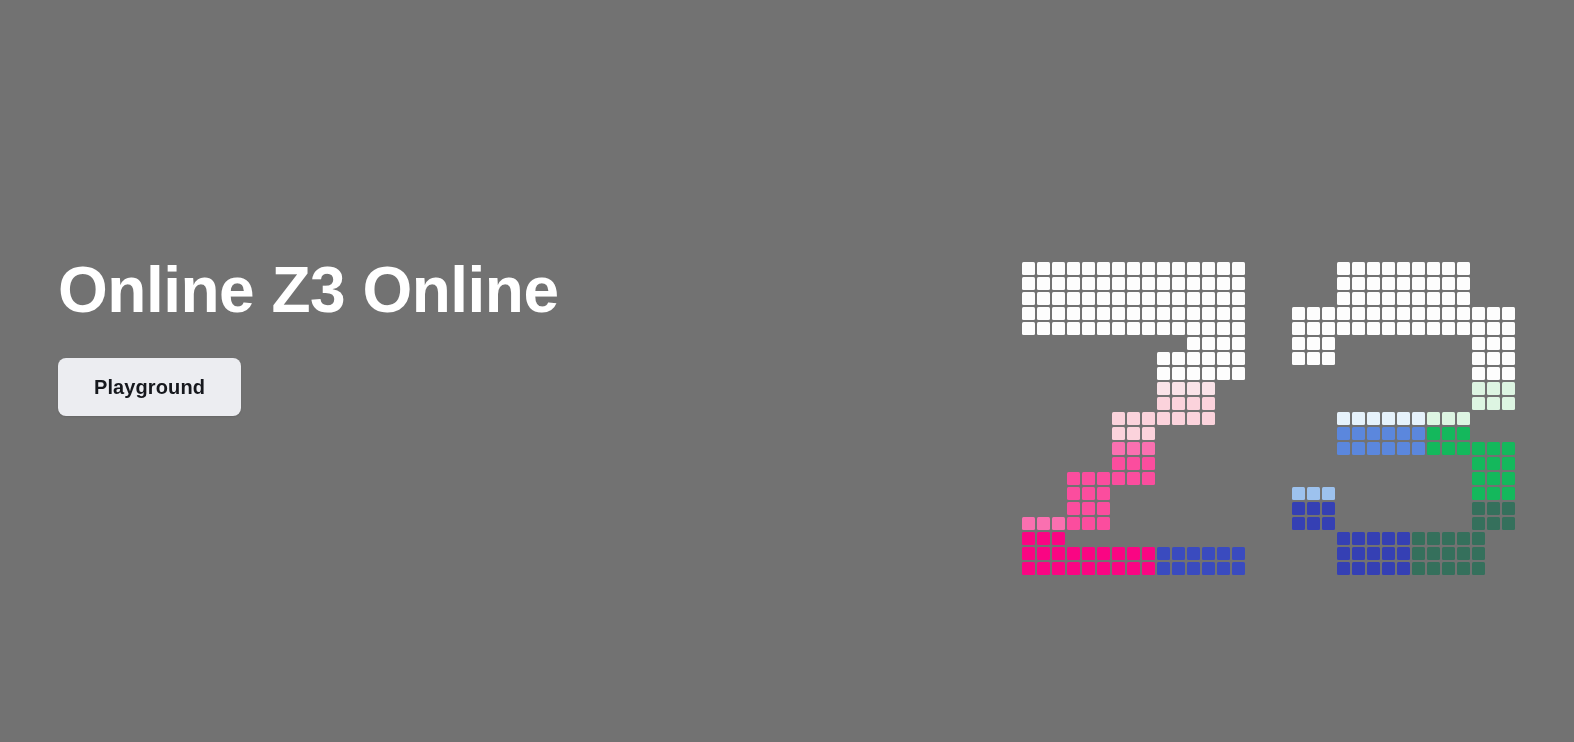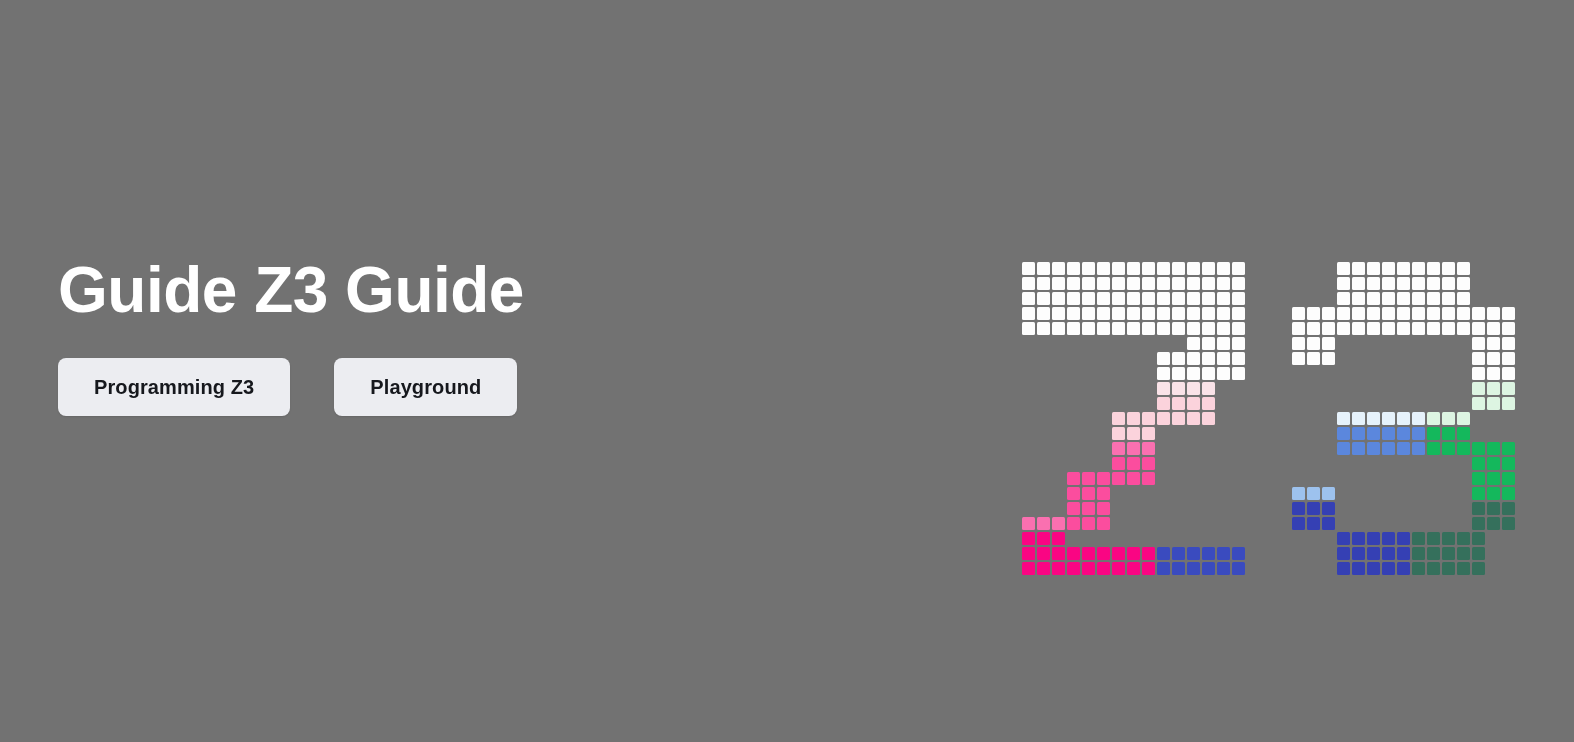--- a/index.html
+++ b/index.html
@@ -88,24 +88,23 @@
     height: 13px;
     border-radius: 1.5px;
   }
 </style>
 </head>
 <body style="background: rgb(114, 114, 114);">
 
 <div id="hero">
 
   <div id="hero-text">
-    <h1 id="page-title">Guide Z3 Guide</h1>
+    <h1 id="page-title">Online Z3 Online</h1>
 
     <div id="cta-row">
-      <button class="cta-button">Programming Z3</button>
       <button class="cta-button">Playground</button>
     </div>
   </div>
 
   <div id="logo-wrap">
     <div class="glyph" id="glyph-z" style="width: 225px; height: 315px;">
         <div class="px" style="left: 0px; top: 0px; width: 13px; height: 13px; background: rgb(253, 253, 253);"></div>
         <div class="px" style="left: 15px; top: 0px; width: 13px; height: 13px; background: rgb(253, 253, 253);"></div>
         <div class="px" style="left: 30px; top: 0px; width: 13px; height: 13px; background: rgb(253, 253, 253);"></div>
         <div class="px" style="left: 45px; top: 0px; width: 13px; height: 13px; background: rgb(253, 253, 253);"></div>

